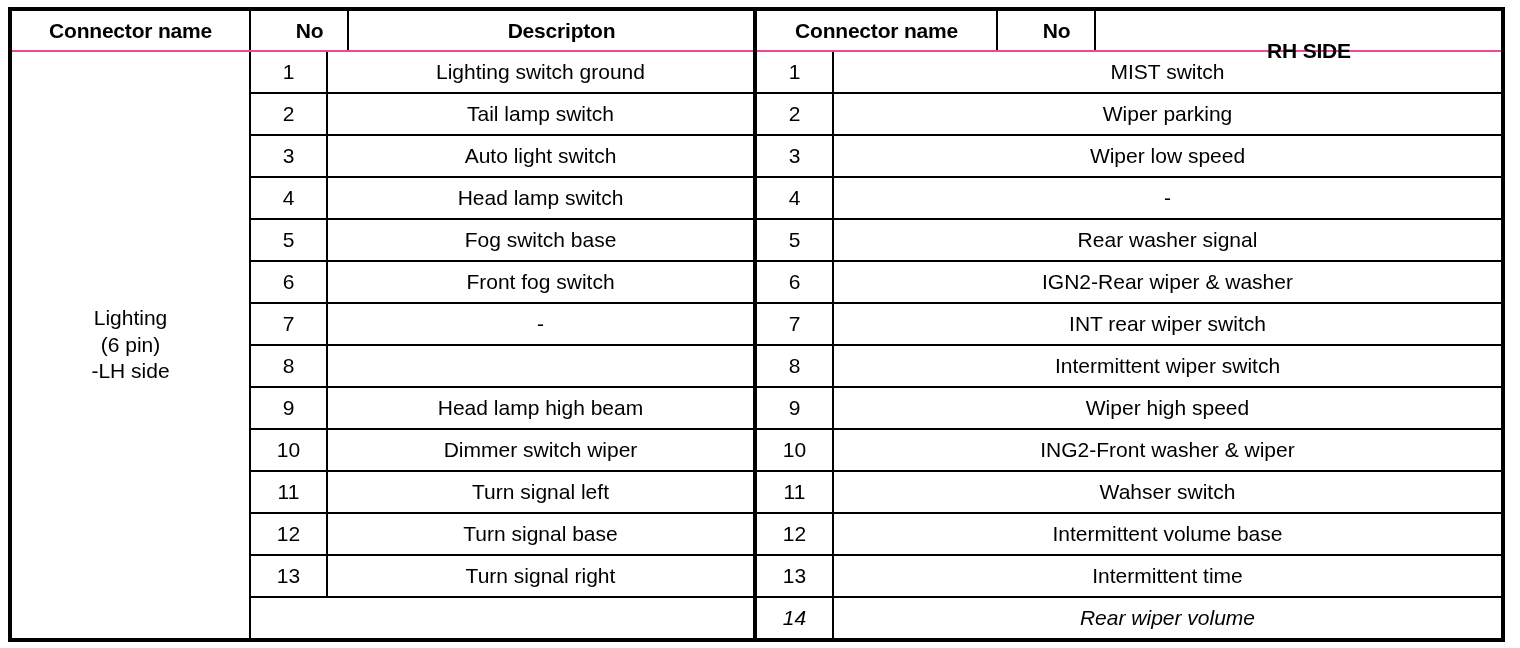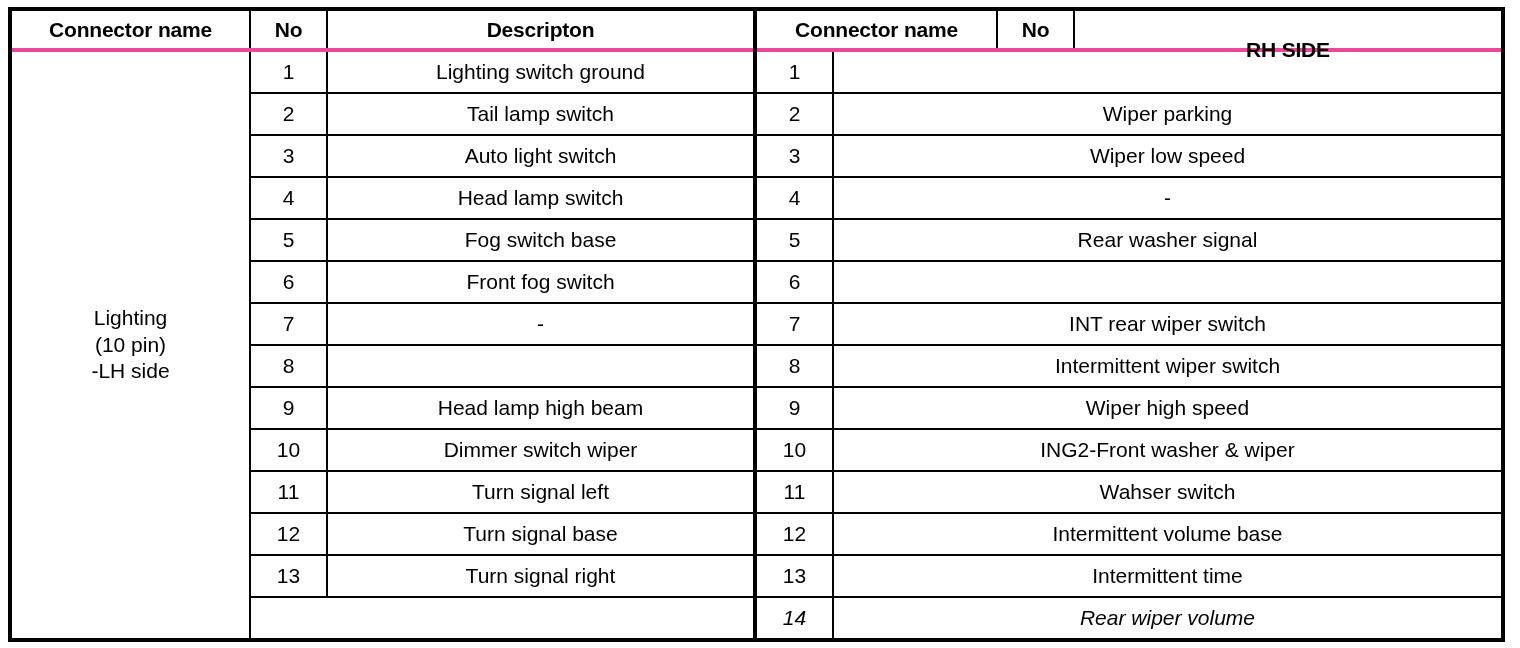--- a/index.html
+++ b/index.html
@@ -43,22 +43,23 @@
     border-right: 4px solid #000;
   }
   .half.right {
     width: 746px;
   }
   .hdr-row {
     display: flex;
     flex-direction: row;
     height: 41px;
     box-sizing: border-box;
-    border-bottom: 4px solid #ec4899;
+    border-bottom: 2px solid #ec4899;
     flex: 0 0 auto;
+    gap: 21px;
   }
   .hdr-cell {
     display: flex;
     align-items: center;
     justify-content: center;
     font-weight: bold;
     font-size: 21px;
     box-sizing: border-box;
     height: 100%;
     letter-spacing: -0.2px;
@@ -137,21 +138,21 @@
   <div class="table-wrap">
 
     <div class="half left">
       <div class="hdr-row">
         <div class="hdr-cell w-conn" style="border-right:2px solid #000;">Connector name</div>
         <div class="hdr-cell w-no" style="border-right:2px solid #000;">No</div>
         <div class="hdr-cell" style="flex:1 1 auto;">Descripton</div>
       </div>
       <div class="body-area">
         <div class="conn-cell w-conn">Lighting
-(10 pin)
+(6 pin)
 -LH side</div>
         <div class="rows-col">
           <div class="data-row">
             <div class="no-cell w-no">1</div>
             <div class="desc-cell">Lighting switch ground</div>
           </div>
           <div class="data-row">
             <div class="no-cell w-no">2</div>
             <div class="desc-cell">Tail lamp switch</div>
           </div>
@@ -208,39 +209,41 @@
     <div class="half right">
       <div class="hdr-row">
         <div class="hdr-cell w-conn" style="border-right:2px solid #000;">Connector name</div>
         <div class="hdr-cell w-no" style="border-right:2px solid #000;">No</div>
         <div class="hdr-cell" style="flex:1 1 auto;margin-top:20px;">RH SIDE</div>
       </div>
       <div class="body-area">
         <div class="rows-col">
           <div class="data-row">
             <div class="no-cell w-no">1</div>
+            <div class="desc-cell">MIST switch</div>
           </div>
           <div class="data-row">
             <div class="no-cell w-no">2</div>
             <div class="desc-cell">Wiper parking</div>
           </div>
           <div class="data-row">
             <div class="no-cell w-no">3</div>
             <div class="desc-cell">Wiper low speed</div>
           </div>
           <div class="data-row">
             <div class="no-cell w-no">4</div>
             <div class="desc-cell">-</div>
           </div>
           <div class="data-row">
             <div class="no-cell w-no">5</div>
             <div class="desc-cell">Rear washer signal</div>
           </div>
           <div class="data-row">
             <div class="no-cell w-no">6</div>
+            <div class="desc-cell">IGN2-Rear wiper &amp; washer</div>
           </div>
           <div class="data-row">
             <div class="no-cell w-no">7</div>
             <div class="desc-cell">INT rear wiper switch</div>
           </div>
           <div class="data-row">
             <div class="no-cell w-no">8</div>
             <div class="desc-cell">Intermittent wiper switch</div>
           </div>
           <div class="data-row">

